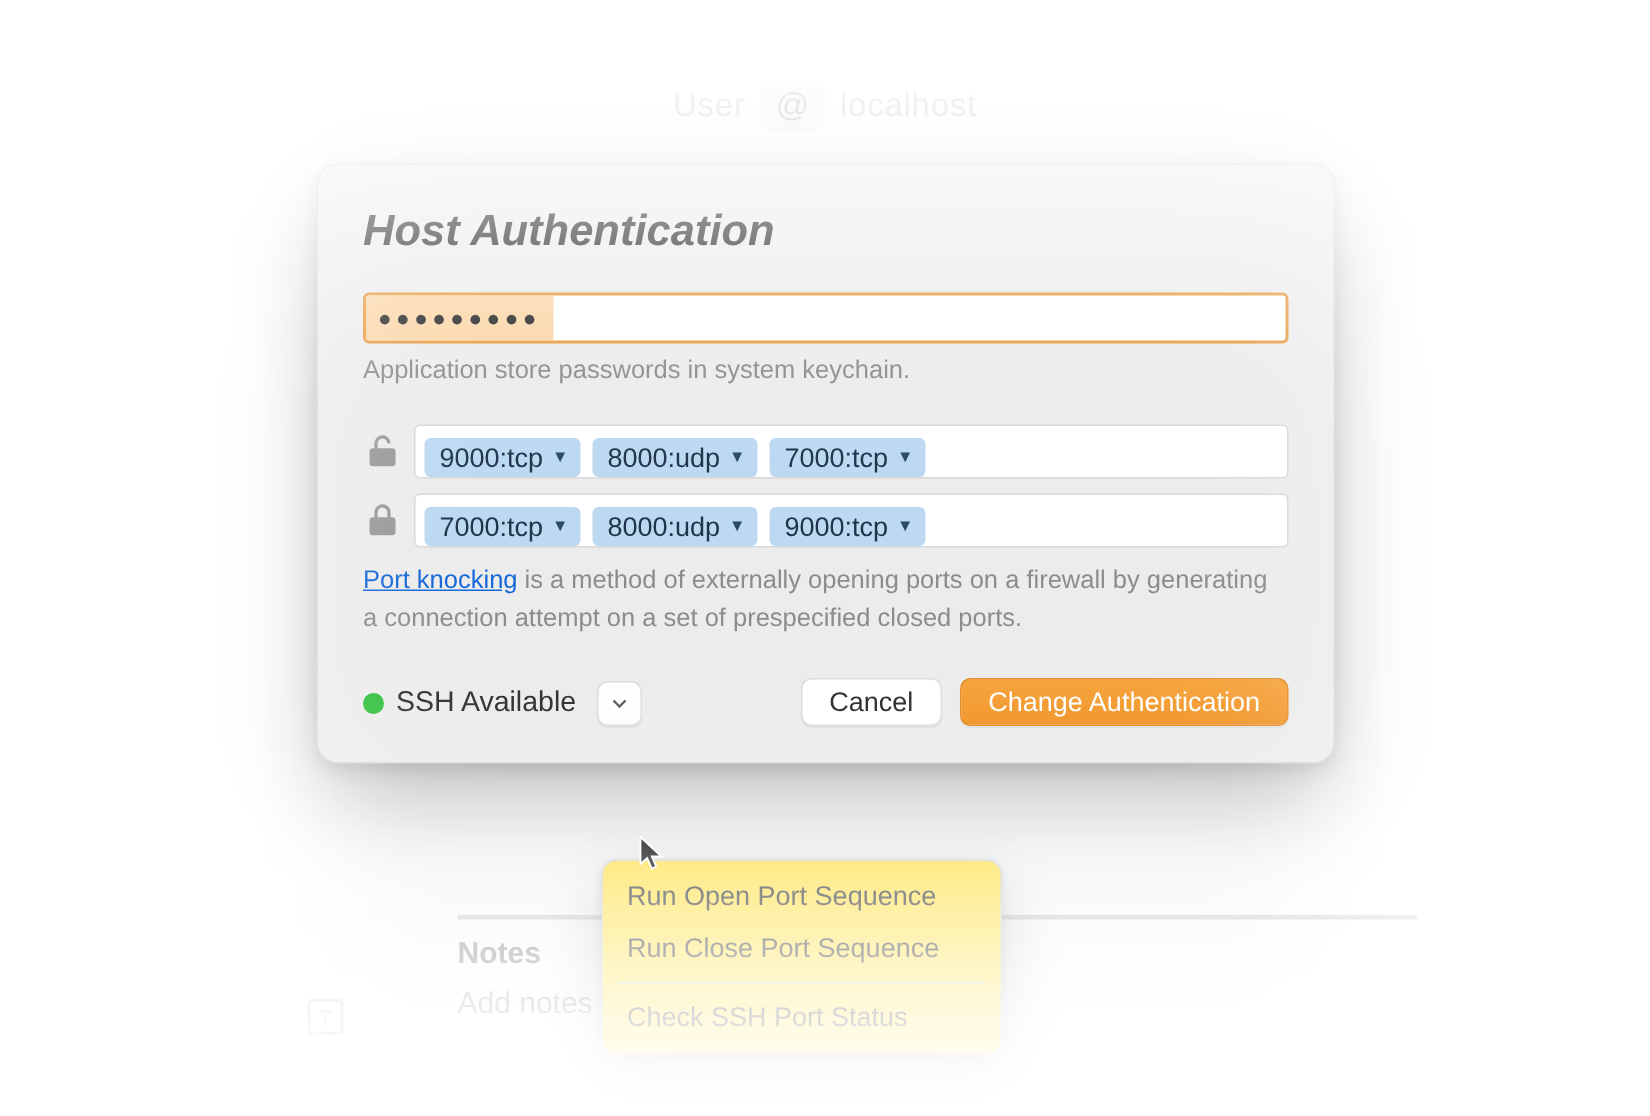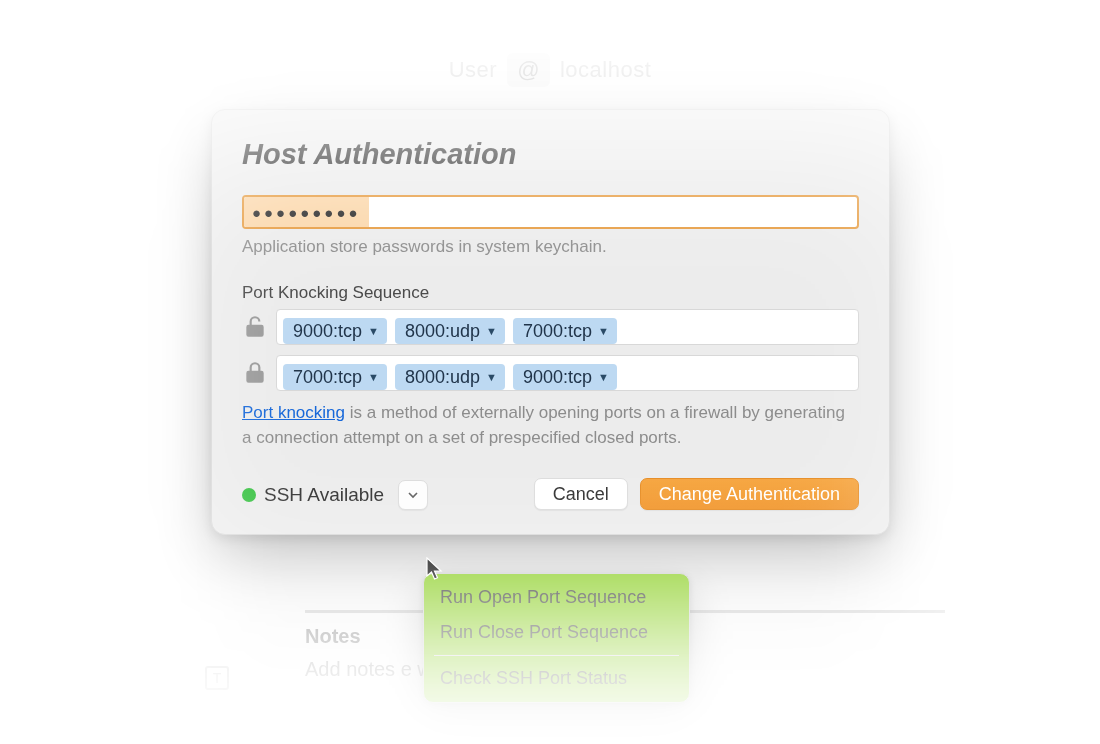--- a/index.html
+++ b/index.html
@@ -85,22 +85,22 @@
     background:#fff;color:#2b2b2b;box-shadow:0 1px 1px rgba(0,0,0,.06);
   }
   .btn.primary{
     background:linear-gradient(#f6a33a,#f19325);border:1px solid #e68a1f;
     color:#fff;font-weight:500;
   }
   .btn + .btn{margin-left:12px;}
 
   
   .menu{
-    position:absolute;left:423px;top:573px;width:267px;
-    background:#84cc16;border:1px solid #cfcfcf;border-radius:10px;
+    position:absolute;left:401px;top:573px;width:267px;
+    background:#fde047;border:1px solid #cfcfcf;border-radius:10px;
     box-shadow:0 20px 40px rgba(0,0,0,.28),0 2px 6px rgba(0,0,0,.15);
     padding:6px 0;font-size:18px;color:#2b2b2b;
   }
   .menu .mi{padding:7px 16px;cursor:default;}
   .menu .sep{height:1px;background:#d3d3d3;margin:5px 10px;}
 
   
   .cursor{position:absolute;left:426px;top:557px;width:20px;height:26px;pointer-events:none;}
 </style>
 </head>
@@ -121,21 +121,20 @@
 
 <div class="dialog">
   <div class="dlg-title">Host Authentication</div>
 
   <div class="pw-box">
     <span class="pw-sel">●●●●●●●●●</span>
   </div>
   <div class="hint">Application store passwords in system keychain.</div>
 
   <div class="section">
-    <div class="field-label">Port Knocking Sequence</div>
 
     <div class="seq-row">
       <svg class="lock" viewBox="0 0 24 24">
         <path fill="#9a9a9a" d="M12 2a5 5 0 0 1 5 5h-2a3 3 0 1 0-6 0v3h9a2 2 0 0 1 2 2v7a2 2 0 0 1-2 2H6a2 2 0 0 1-2-2v-7a2 2 0 0 1 2-2h1V7a5 5 0 0 1 5-5z"></path>
       </svg>
       <div class="seq-box">
         <span class="tag">
             <span>9000:tcp</span>
             <span class="caret">▼</span>
           </span>

